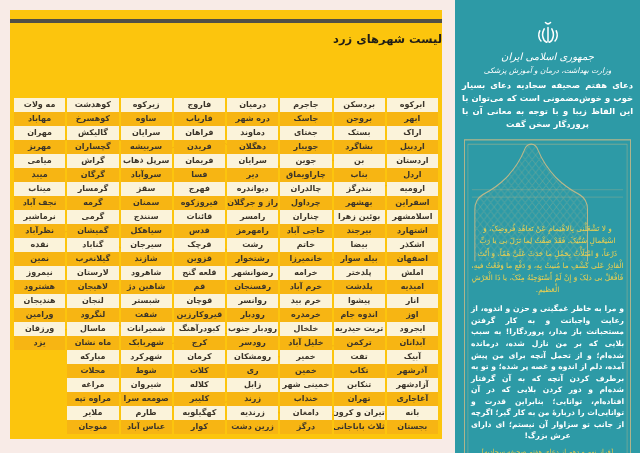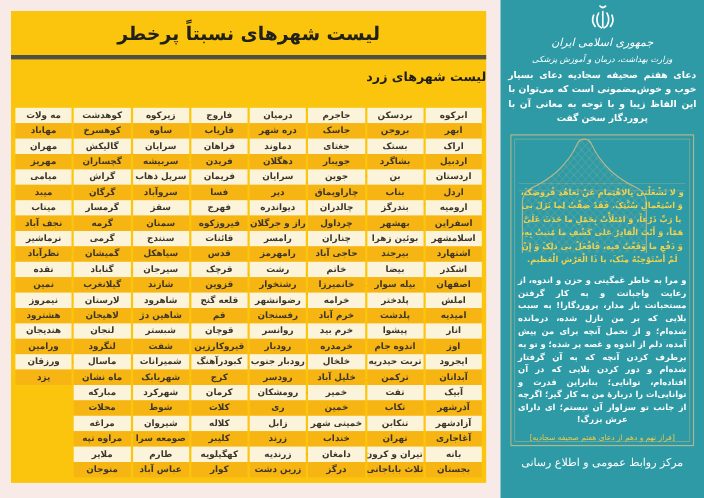--- a/index.html
+++ b/index.html
@@ -15,43 +15,42 @@
 
   .tbl { position:absolute; left:4px; right:4px; top:88px; display:flex; direction:rtl; gap:2px; }
   .col { flex:1 1 0; display:flex; flex-direction:column; min-width:0; }
   .cell { height:14px; line-height:14px; font-size:8px; font-weight:bold; color:#3c352a;
           text-align:center; white-space:nowrap; overflow:hidden; }
   .col .cell:nth-child(odd)  { background:#fbf3da; }
   .col .cell:nth-child(even) { background:#f7b513; }
 
   
   .panel { position:absolute; left:455px; top:0; width:185px; height:453px; background:#2d9aa6;
-           color:#fff; direction:rtl; text-align:center; padding:3px 7px 4px; }
+           color:#fff; direction:rtl; text-align:center; padding:20px 7px 4px; }
   .emblem { width:26px; height:28px; margin:0 auto 3px; display:block; }
   .org-line1 { font-size:10px; font-style:italic; letter-spacing:.5px; }
   .org-line2 { font-size:7.5px; font-style:italic; margin-top:4px; }
   .leader-label { margin-top:11px; font-size:8px; font-weight:bold; color:#eccb4a; text-align:right; }
   .leader-quote { margin-top:4px; font-size:8.4px; font-weight:bold; line-height:1.55;
                   text-align:justify; text-align-last:center; }
   .frame { position:relative; margin:7px 1px 0; padding:48px 8px 5px; }
   .frame-svg { position:absolute; inset:0; width:100%; height:100%; }
-  .arabic { position:relative; font-size:7.4px; font-weight:bold; color:#f2d14e; line-height:1.65;
-            text-align:center; }
+  .arabic { position:relative; font-size:7.4px; font-weight:normal; color:#f2d14e; line-height:1.65;
+            text-align:center;margin-top:37px; }
   .translation { position:relative; margin-top:7px; font-size:7.6px; font-weight:bold; line-height:1.52;
                  text-align:justify; text-align-last:center; color:#fff; }
   .citation { position:relative; margin-top:6px; font-size:6.8px; color:#eccb4a; }
   .panel-footer { margin-top:8px; font-size:10px; font-family:"DejaVu Serif", serif; color:#fff; }
 </style>
 </head>
 <body>
 
 <div class="screen">
 
   <div class="card">
-    <div class="card-title">لیست شهرهای نسبتاً پرخطر</div>
     <div class="card-divider"></div>
     <div class="card-subtitle">لیست شهرهای زرد</div>
 
     <svg class="map-watermark" viewBox="0 0 432 344" fill="none" stroke="#ec9f0d" stroke-width="1">
       <path d="M40 60 q30 -25 70 -10 q25 20 60 5 q30 -18 55 6 q20 25 55 12 q35 -15 60 8 q22 24 52 10"></path>
       <path d="M30 150 q40 -20 75 4 q28 22 62 4 q30 -16 58 8 q24 22 58 6 q32 -14 60 10"></path>
       <path d="M55 240 q35 -18 68 2 q26 20 60 6 q32 -14 60 8 q26 20 58 4 q30 -12 56 10"></path>
       <path d="M90 310 q30 -16 62 2 q28 16 58 2 q30 -12 58 8 q26 16 56 2"></path>
     </svg>
 

